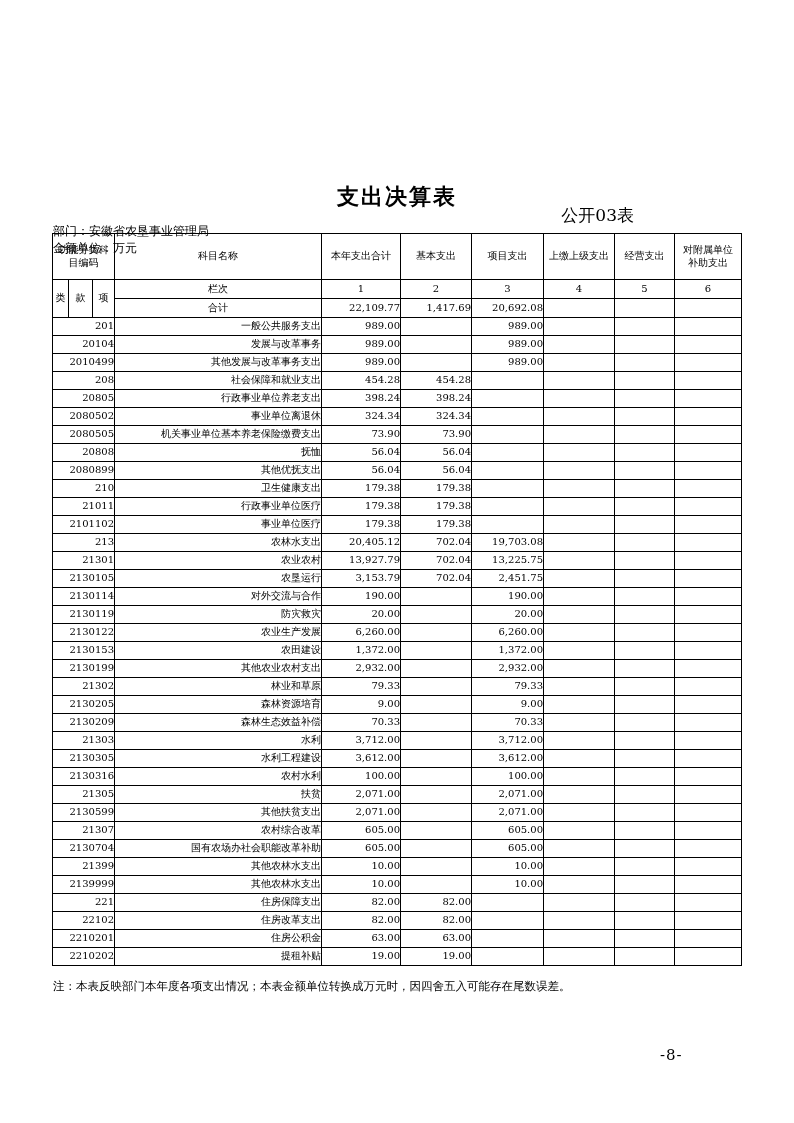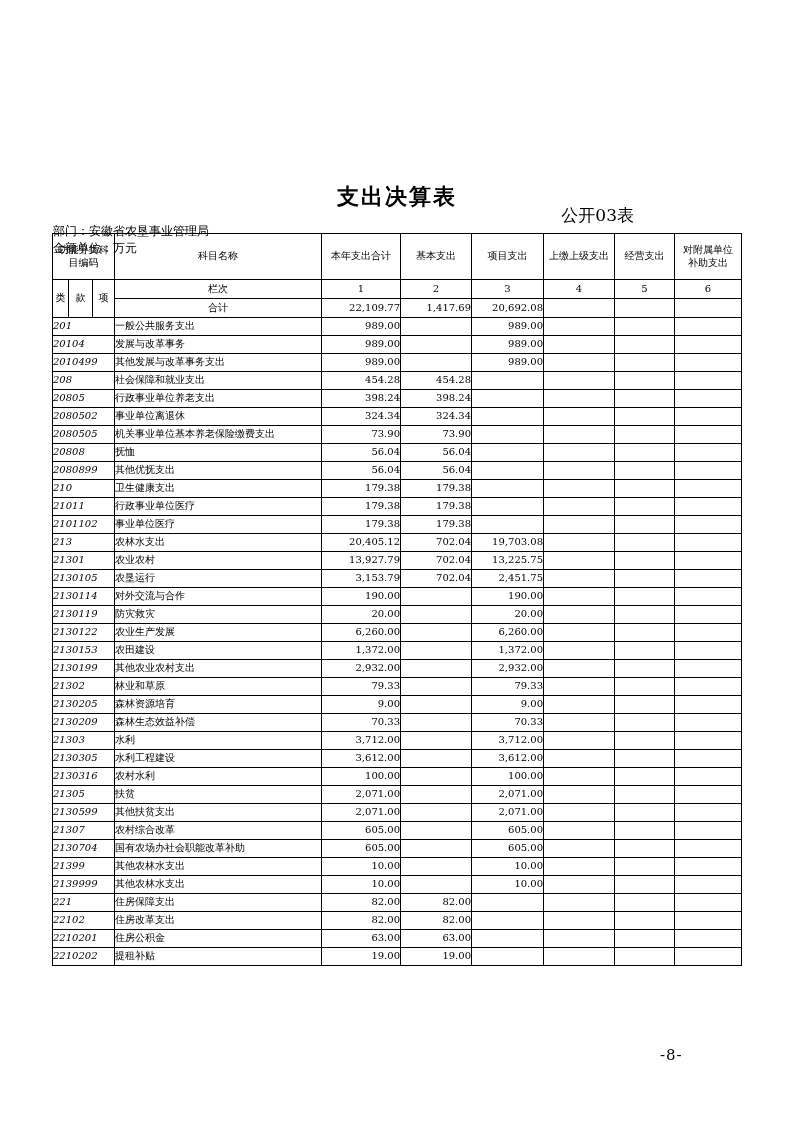--- a/index.html
+++ b/index.html
@@ -44,22 +44,22 @@
     white-space:nowrap;
     line-height:1.25;
   }
   table.fin thead tr.hdr { height:46px; }
   table.fin thead tr.lanci { height:19px; }
   table.fin thead tr.total { height:19px; }
   table.fin tbody tr { height:18px; }
 
   table.fin th.center, table.fin td.center { text-align:center; vertical-align:middle; }
   table.fin th.wrap { white-space:normal; padding:0 5px; vertical-align:middle; }
-  td.code { text-align:left; padding-left:3px;font-style:italic; }
-  td.name { text-align:left; padding-left:4px;font-family:Liberation Serif, serif; }
+  td.code { text-align:right; padding-left:3px; }
+  td.name { text-align:right; padding-left:4px;font-family:Liberation Serif, serif; }
   td.name.indent { }
   td.num { text-align:right; padding-right:4px; }
 
   .note {
     position:absolute; top:943px; left:53px; right:40px;
     font-size:11.5px;
   }
   .page-number {
     position:absolute; top:1010px; left:660px;
     font-size:15px; letter-spacing:1px;
@@ -482,16 +482,17 @@
           <td class="num">19.00</td>
           <td class="num">19.00</td>
           <td class="num"></td>
           <td class="num"></td>
           <td class="num"></td>
           <td class="num"></td>
         </tr>
       </tbody>
   </table>
 
+  <div class="note">注：本表反映部门本年度各项支出情况；本表金额单位转换成万元时，因四舍五入可能存在尾数误差。</div>
 
   <div class="page-number">-8-</div>
 
 </div>
 
 </body></html>

